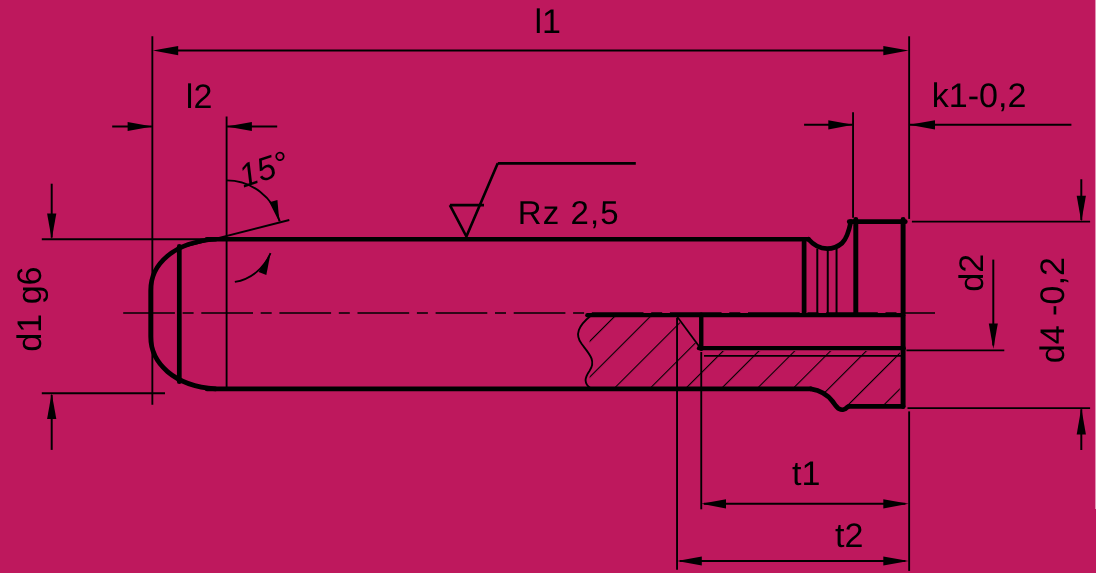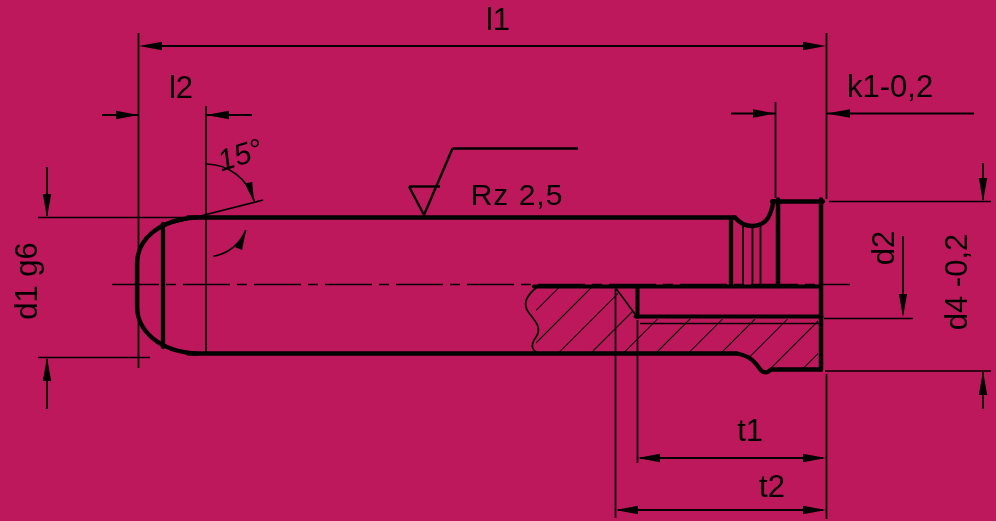--- a/index.html
+++ b/index.html
@@ -140,17 +140,17 @@
   <div class="dim-label angle-label" style="left:205px; top:139px; width:70px;">15°</div>
 
   <div class="dim-label rz-label" style="left:451px; top:155px; width:132px;margin-top:24px;">Rz 2,5</div>
 
   <div class="dim-label rot90" style="left:-33px; top:265px; width:120px; height:32px;">d1 g6</div>
 
   <div class="dim-label rot90" style="left:854px; top:232px; width:60px; height:32px;">d2</div>
 
   <div class="dim-label rot90" style="left:897px; top:266px; width:120px; height:32px;">d4 -0,2</div>
 
-  <div class="dim-label" style="left:703px; top:415px; width:60px;text-align:right;">t1</div>
+  <div class="dim-label" style="left:703px; top:415px; width:60px;">t1</div>
 
   <div class="dim-label" style="left:742px; top:471px; width:60px;">t2</div>
 
 </div>
 
 </body></html>

